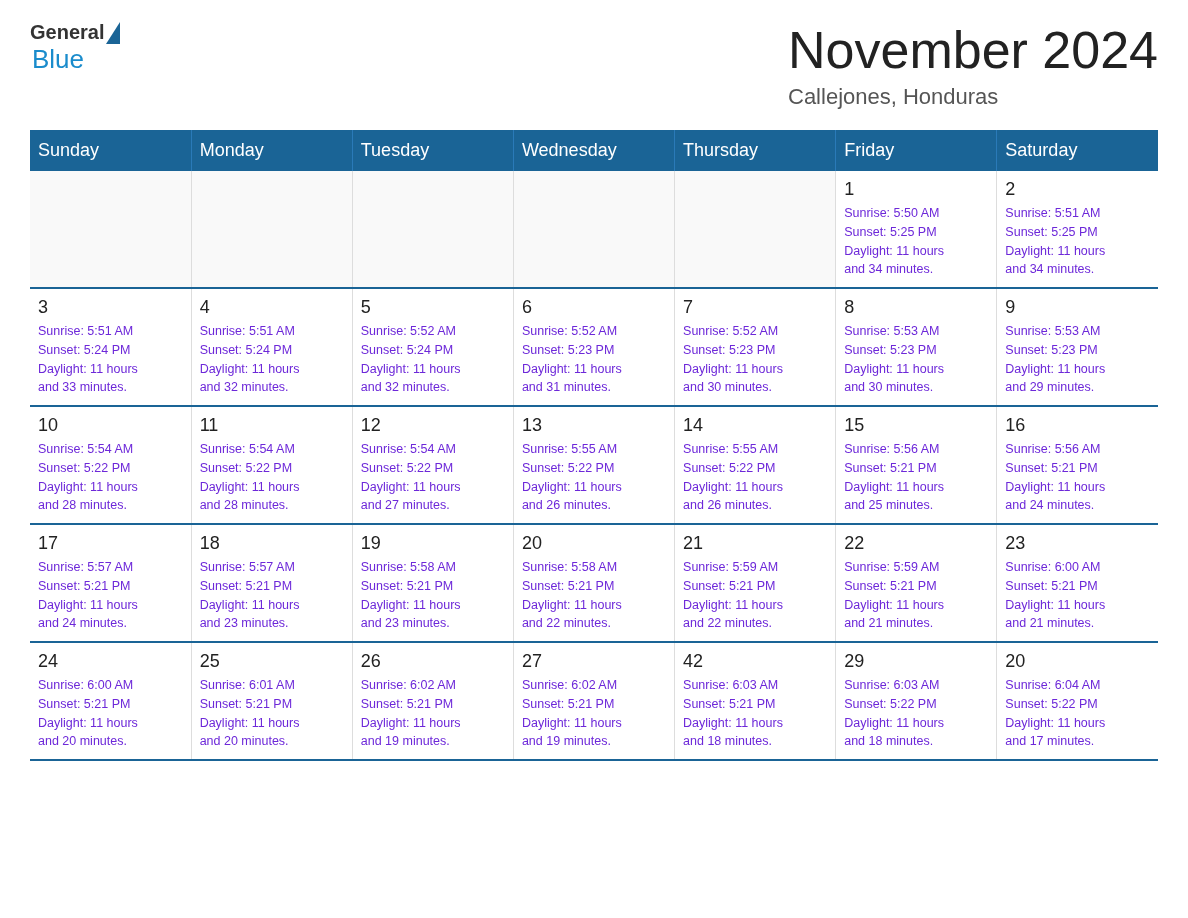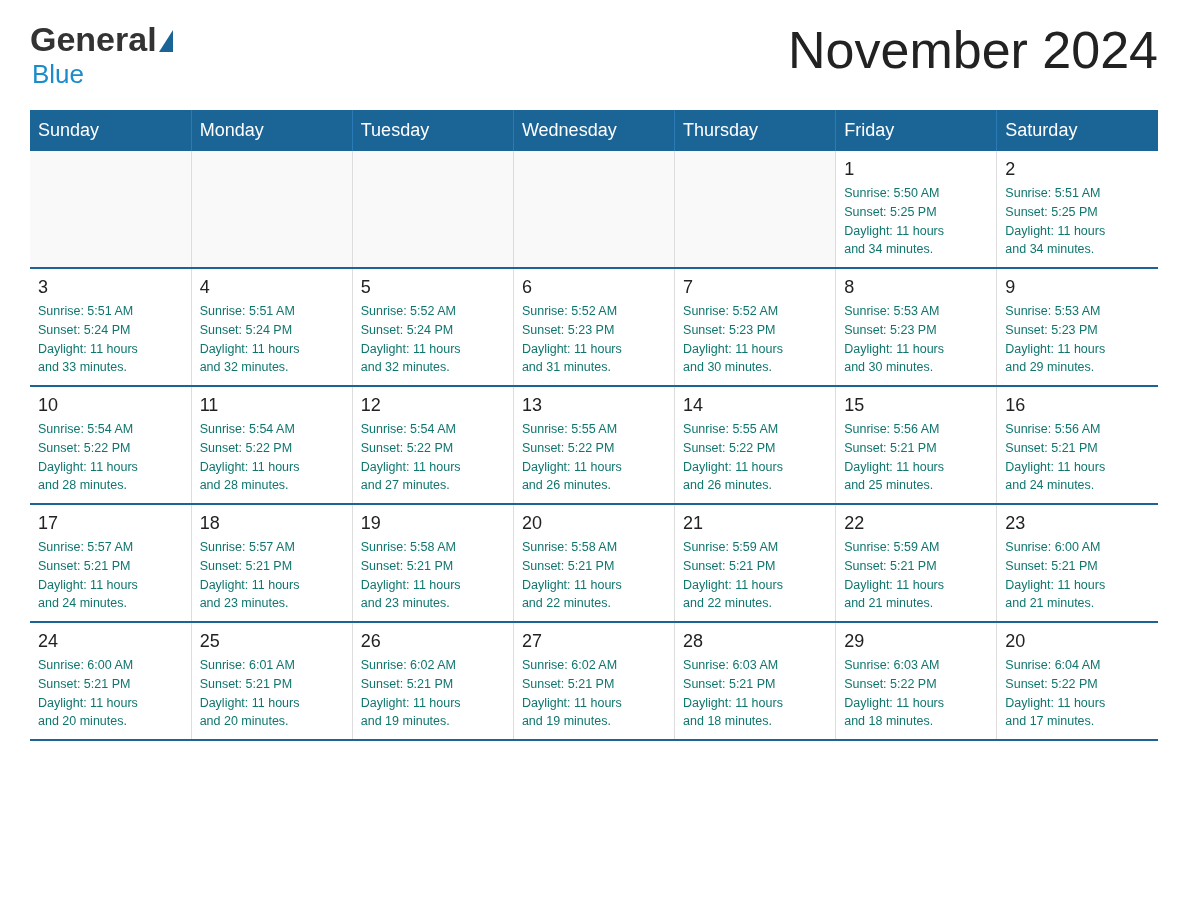--- a/index.html
+++ b/index.html
@@ -19,21 +19,21 @@
     .logo {
       display: flex;
       flex-direction: column;
       align-items: flex-start;
     }
     .logo-top {
       display: flex;
       align-items: center;
     }
     .logo-general {
-      font-size: 34px;
+      font-size: 20px;
       font-weight: bold;
       color: #333;
       font-family: Arial, sans-serif;
     }
     .logo-triangle {
       width: 0;
       height: 0;
       border-left: 14px solid transparent;
       border-right: 0px solid transparent;
       border-bottom: 22px solid #1a6496;
@@ -92,40 +92,41 @@
       border-right: none;
     }
     .day-number {
       font-size: 18px;
       color: #222;
       display: block;
       margin-bottom: 4px;
     }
     .day-info {
       font-size: 12.5px;
-      color: #0f766e;
+      color: #6d28d9;
       line-height: 1.5;
     }
     .empty-cell {
       background: #f9f9f9;
     }
   </style>
 </head>
 <body>
 
 <div class="header">
   <div class="logo">
     <div class="logo-top">
       <span class="logo-general">General</span>
       <div class="logo-triangle"></div>
     </div>
     <span class="logo-blue">Blue</span>
   </div>
   <div class="title-section">
     <h1 class="main-title">November 2024</h1>
+    <div class="subtitle">Callejones, Honduras</div>
   </div>
 </div>
 
 <table>
   <thead>
     <tr>
     <th>Sunday</th>
         <th>Monday</th>
         <th>Tuesday</th>
         <th>Wednesday</th>
@@ -332,21 +333,21 @@
 and 19 minutes.</div>
         </td>
         <td>
           <span class="day-number">27</span>
           <div class="day-info" style="white-space: pre-line;">Sunrise: 6:02 AM
 Sunset: 5:21 PM
 Daylight: 11 hours
 and 19 minutes.</div>
         </td>
         <td>
-          <span class="day-number">28</span>
+          <span class="day-number">42</span>
           <div class="day-info" style="white-space: pre-line;">Sunrise: 6:03 AM
 Sunset: 5:21 PM
 Daylight: 11 hours
 and 18 minutes.</div>
         </td>
         <td>
           <span class="day-number">29</span>
           <div class="day-info" style="white-space: pre-line;">Sunrise: 6:03 AM
 Sunset: 5:22 PM
 Daylight: 11 hours

